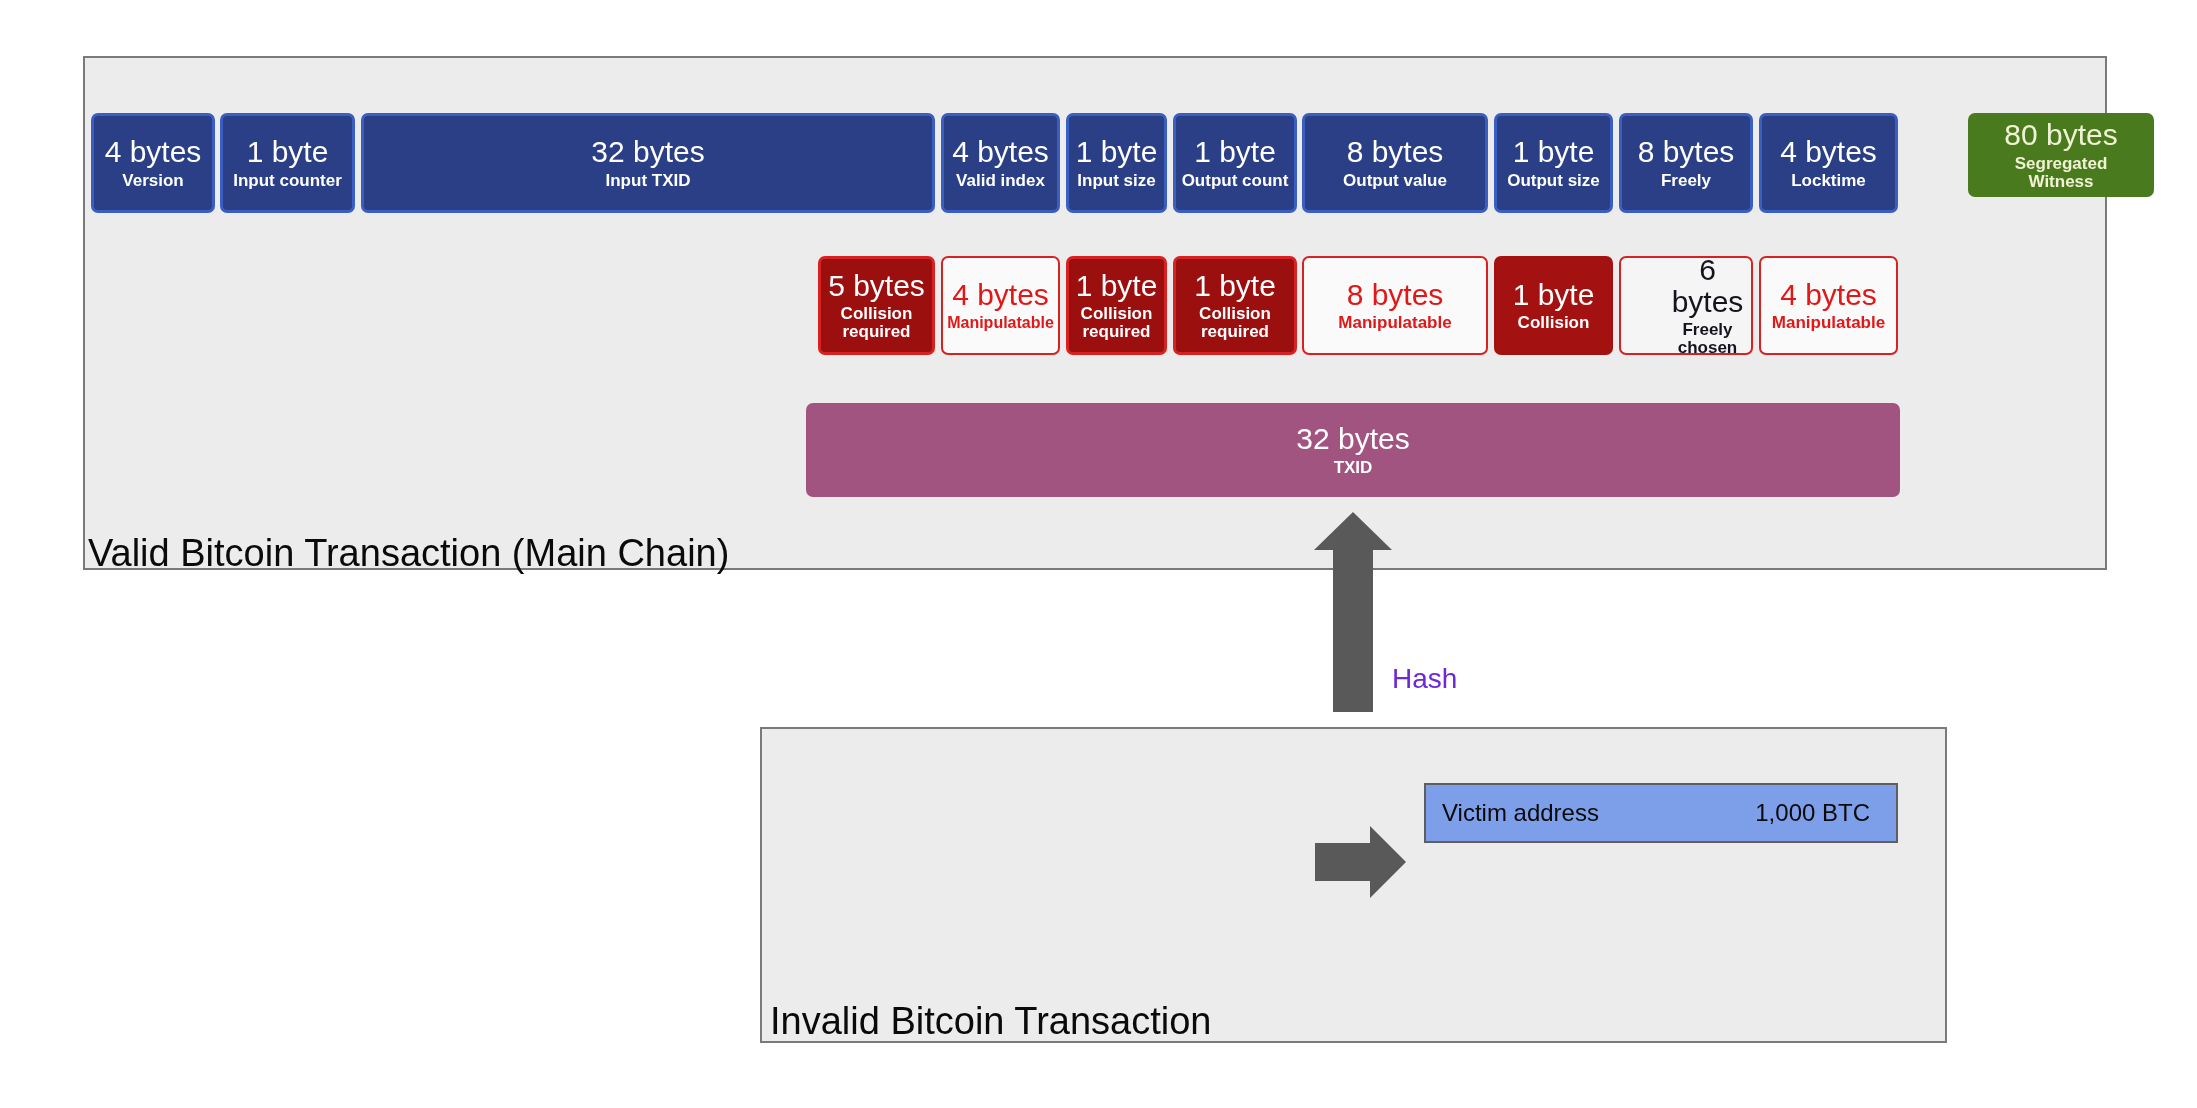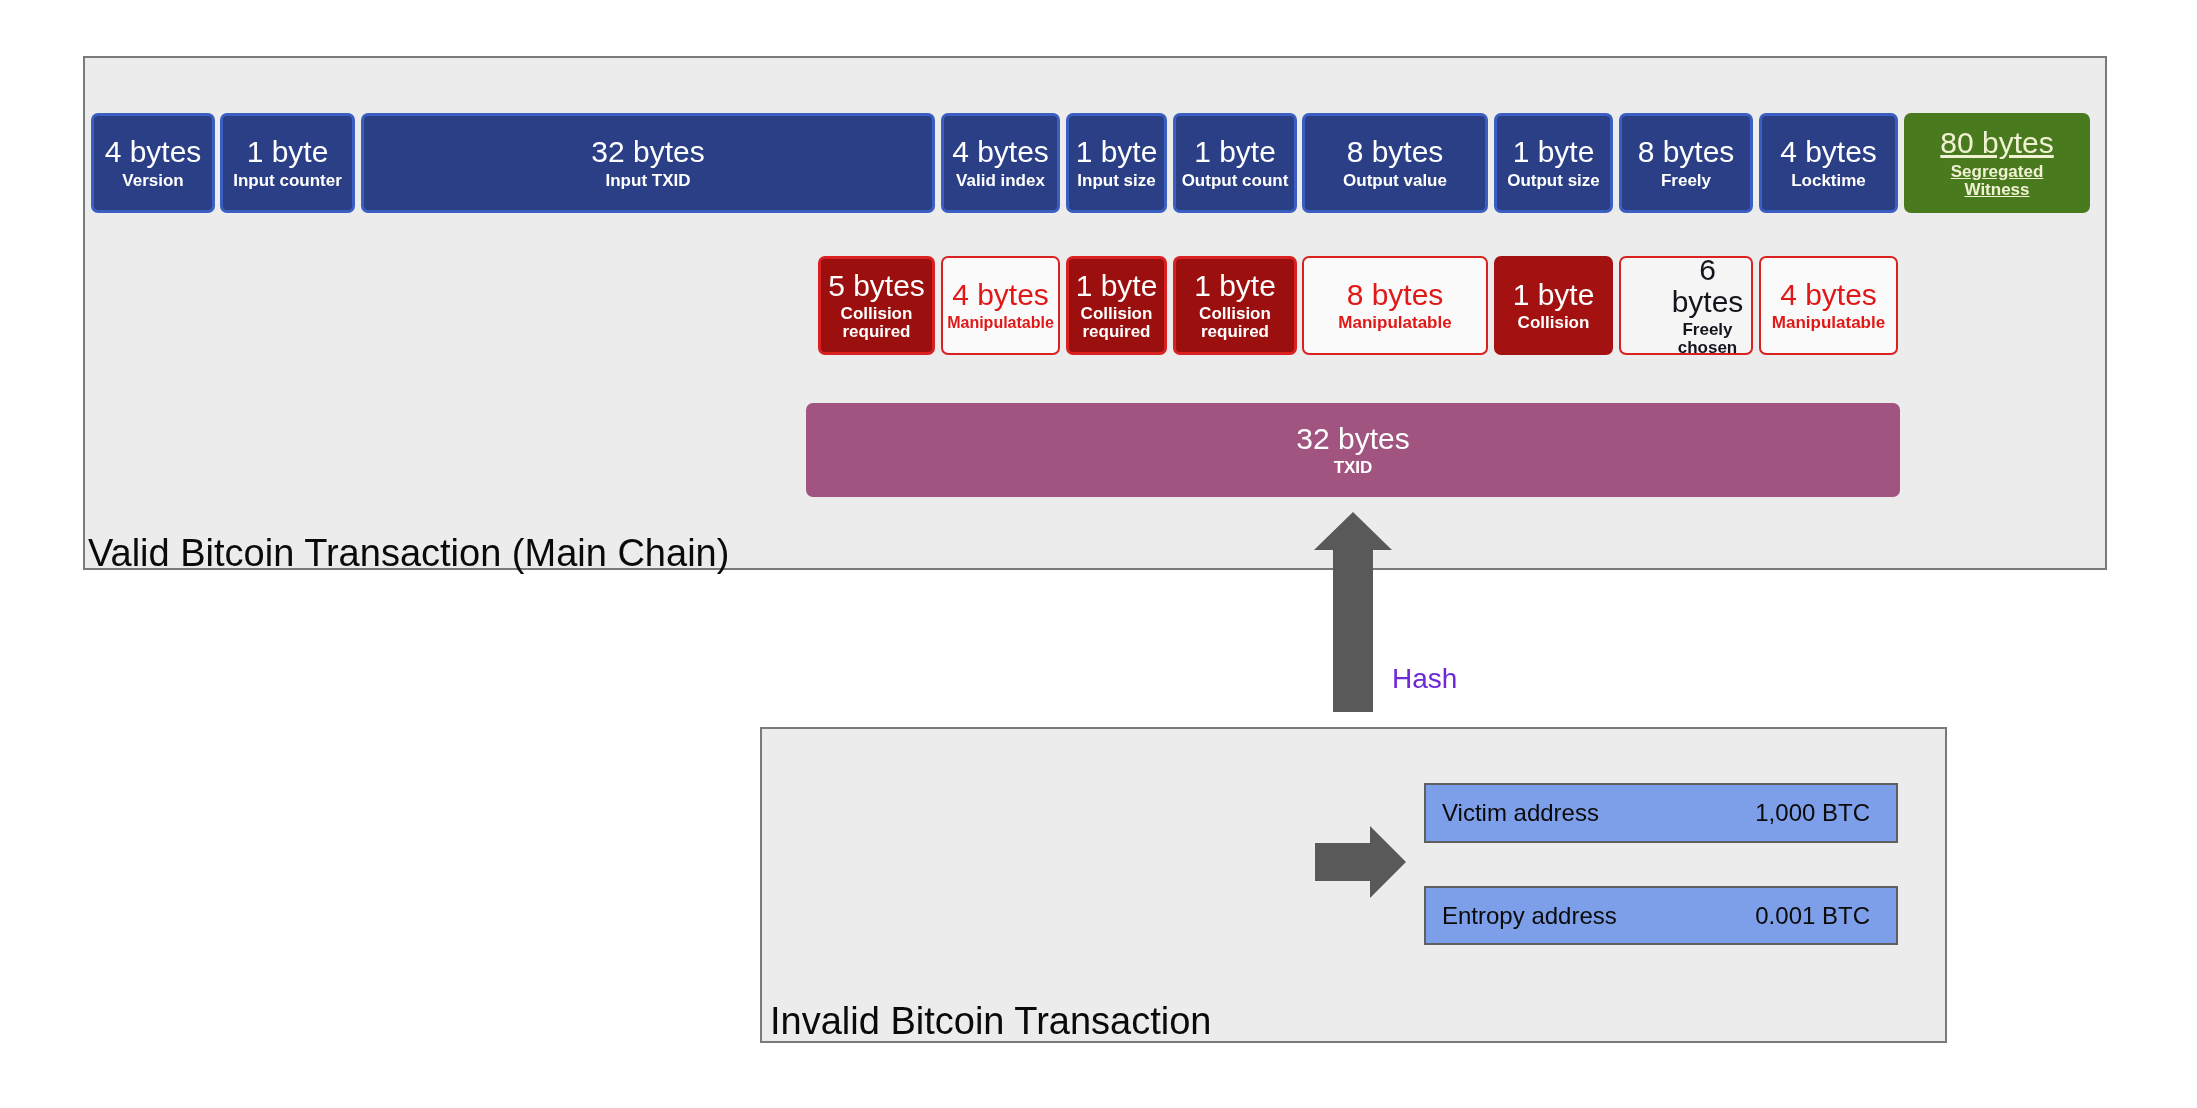--- a/index.html
+++ b/index.html
@@ -97,21 +97,21 @@
     <div class="fsub">Output size</div>
   </div>
   <div class="field blue" style="left:1619px;top:113px;width:134px;height:100px;">
     <div class="fsize">8 bytes</div>
     <div class="fsub">Freely</div>
   </div>
   <div class="field blue" style="left:1759px;top:113px;width:139px;height:100px;">
     <div class="fsize">4 bytes</div>
     <div class="fsub">Locktime</div>
   </div>
-  <div class="field green" style="left:1904px;top:113px;width:186px;height:100px;text-decoration:underline;">
+  <div class="field green" style="left:1968px;top:113px;width:186px;height:84px;">
     <div class="fsize">80 bytes</div>
     <div class="fsub" style="max-width:120px;">Segregated Witness</div>
   </div>
 
   <div class="field darkred" style="left:818px;top:256px;width:117px;height:99px;">
     <div class="fsize">5 bytes</div>
     <div class="fsub" style="max-width:90px;">Collision required</div>
   </div>
   <div class="field lightred" style="left:941px;top:256px;width:119px;height:99px;">
     <div class="fsize">4 bytes</div>
@@ -156,20 +156,16 @@
   <div class="panel" style="left:760px;top:727px;width:1187px;height:316px;"></div>
 
 
   <div class="arrow-part" style="left:1315px;top:843px;width:55px;height:38px;background:#595959;"></div>
   <div class="arrow-part" style="left:1370px;top:826px;width:0;height:0;border-top:36px solid transparent;border-bottom:36px solid transparent;border-left:36px solid #595959;"></div>
 
   <div class="btcbox" style="left:1424px;top:783px;width:474px;height:60px;">
     <div class="lbl">Victim address</div>
     <div class="amt">1,000 BTC</div>
   </div>
-  <div class="btcbox" style="left:1424px;top:886px;width:474px;height:59px;">
-    <div class="lbl">Entropy address</div>
-    <div class="amt">0.001 BTC</div>
-  </div>
 
   <div class="section-label" style="left:770px;top:1000px;">Invalid Bitcoin Transaction</div>
 
 </div>
 
 </body></html>

